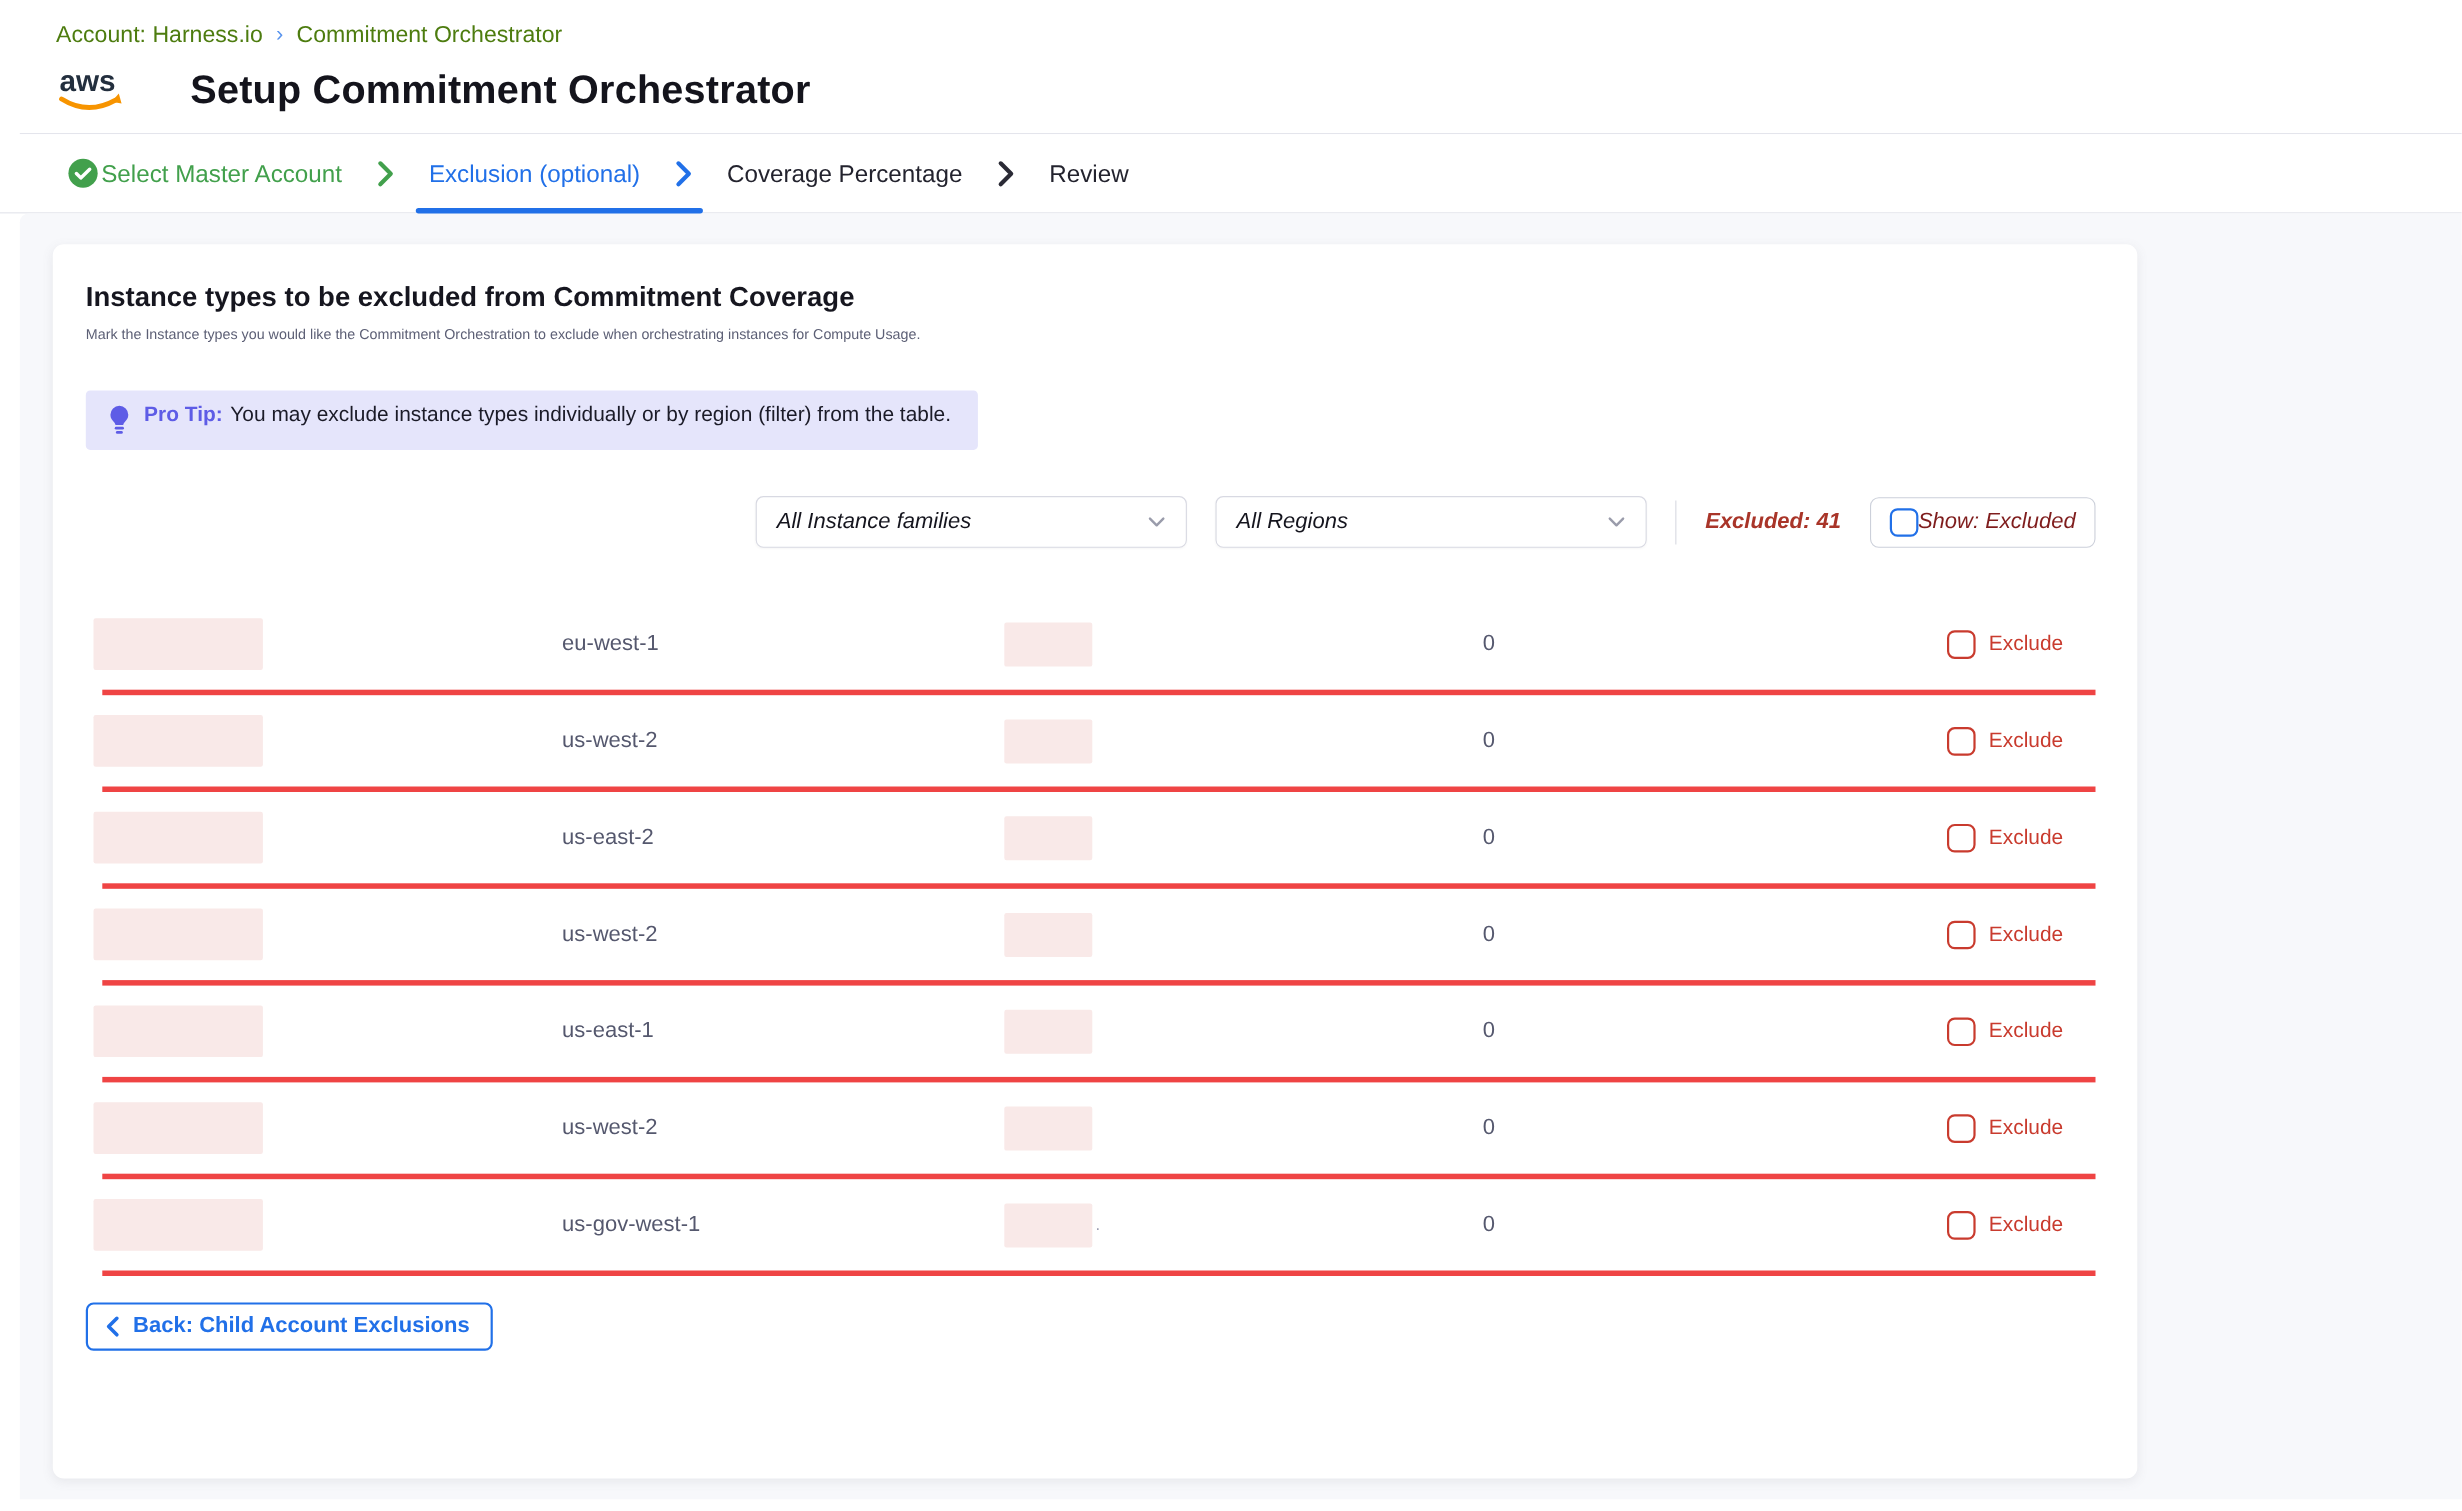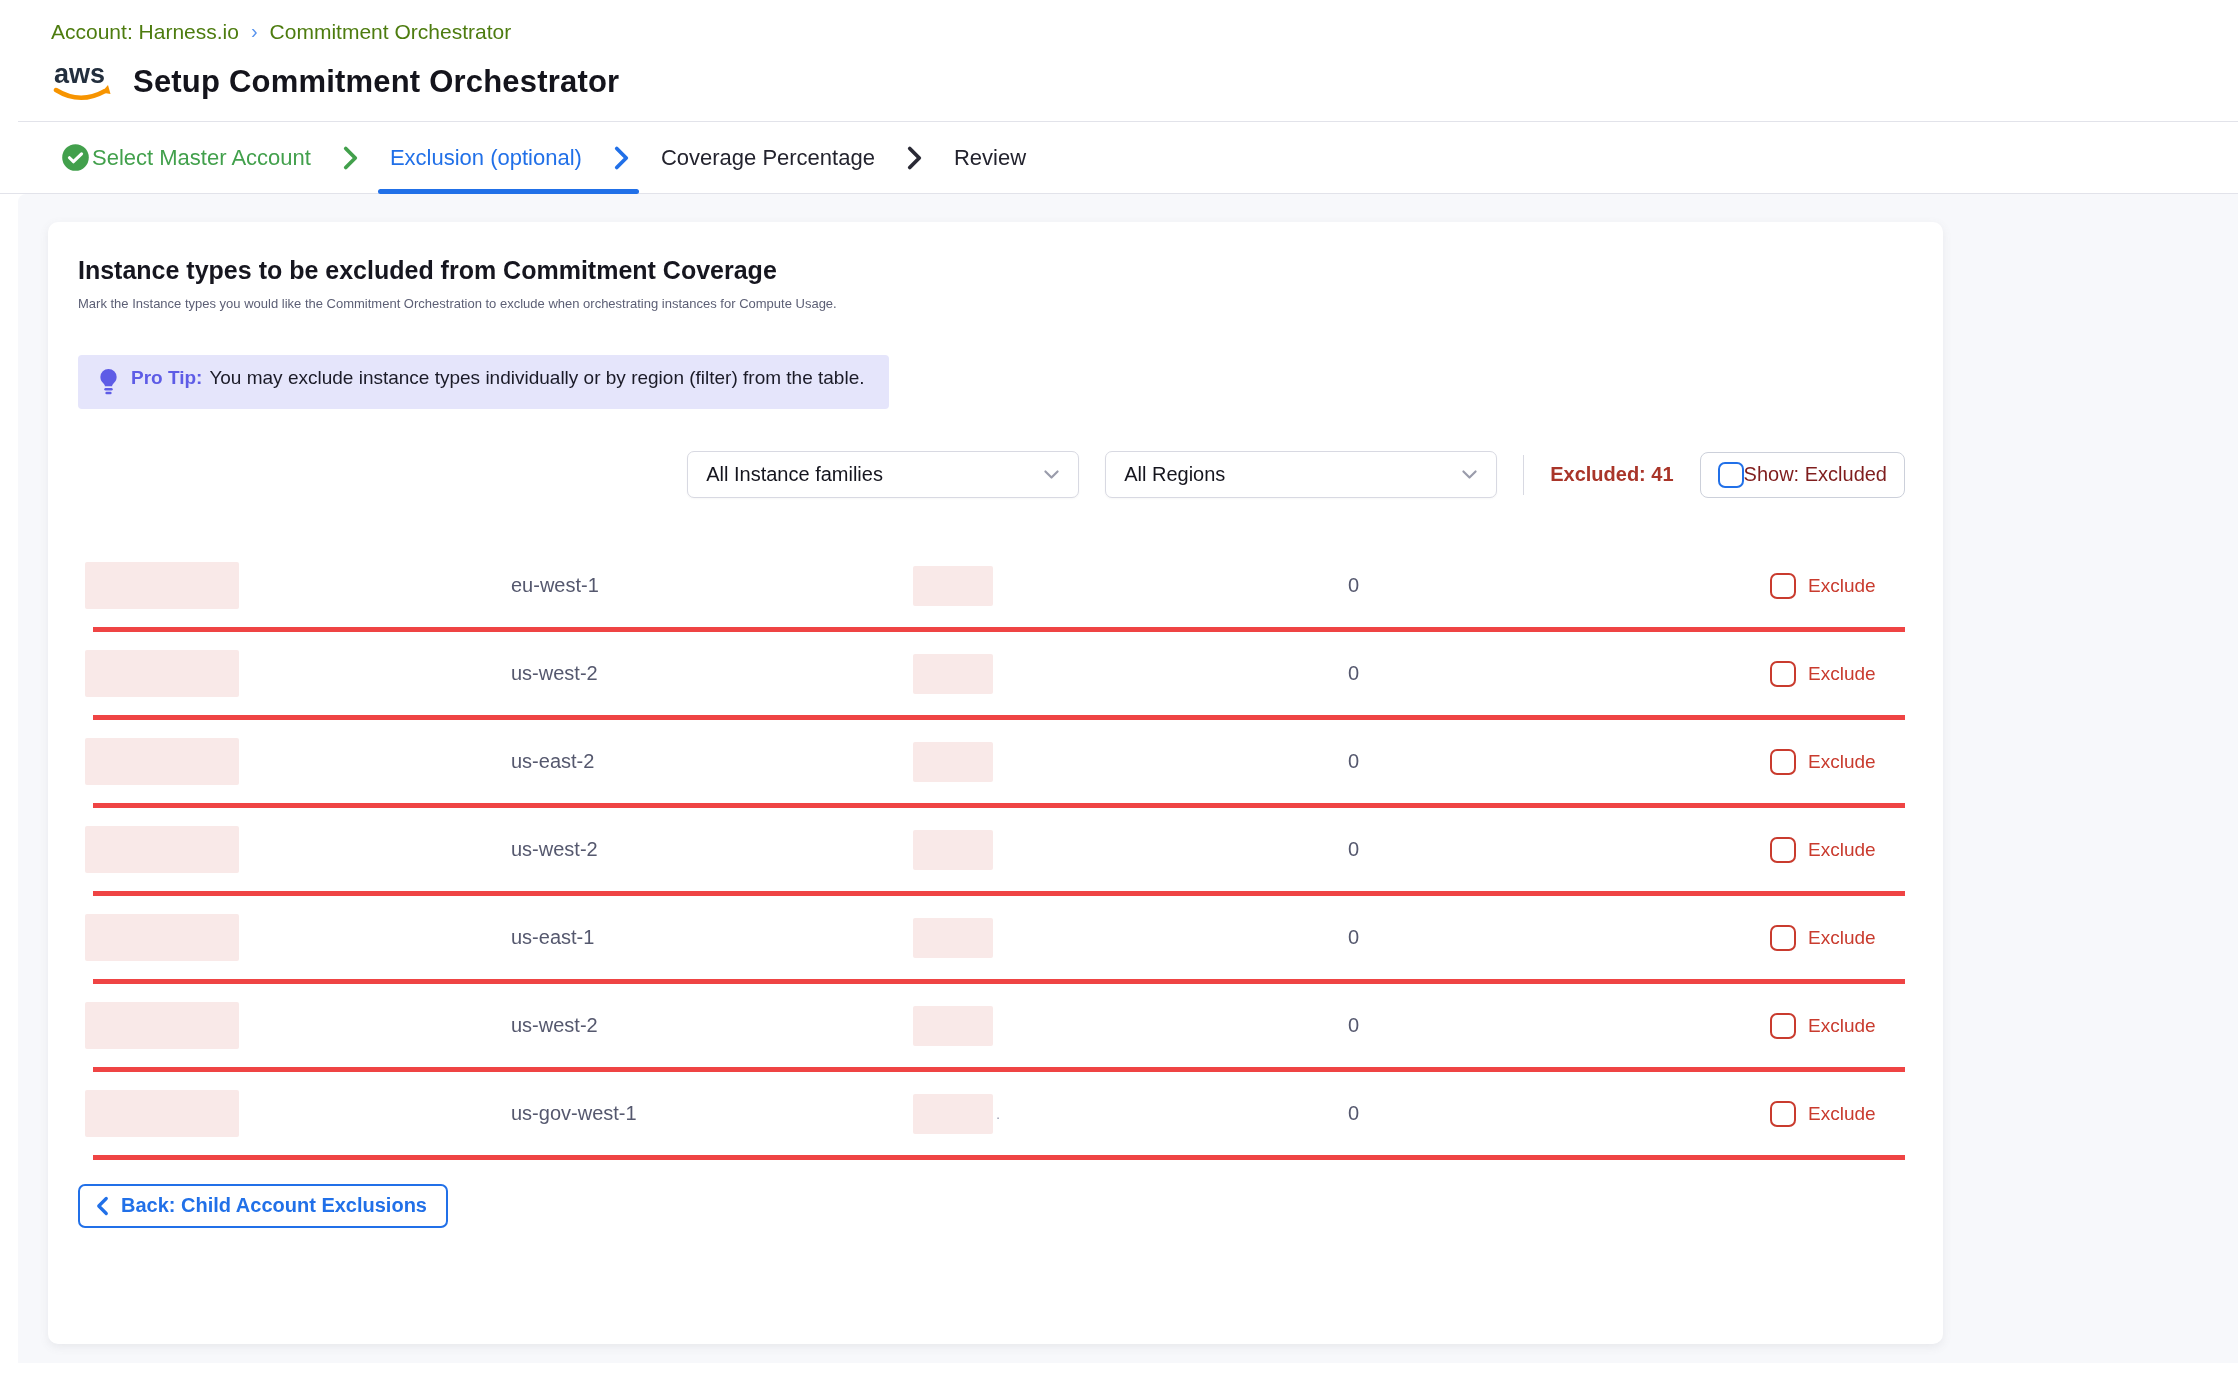--- a/index.html
+++ b/index.html
@@ -5,21 +5,21 @@
   * { margin:0; padding:0; box-sizing:border-box; }
   html,body { width:2238px; height:1374px; background:#ffffff; overflow:hidden;
               font-family:"Liberation Sans", sans-serif; color:#1b1b28; }
 
   
   .app-header { background:#fff; padding:20px 0 0 51px; }
   .breadcrumb { display:flex; align-items:center; gap:12px; font-size:21px; }
   .breadcrumb a { color:#4d7c0f; text-decoration:none; cursor:pointer; }
   .crumb-sep { color:#2170e8; opacity:.75; font-size:20px; transform:translateY(-1px); }
   .title-row { display:flex; align-items:center; gap:16px; margin-top:14px; padding-bottom:16px; }
-  .page-title { font-size:31px; font-weight:700; color:#14141c; letter-spacing:.2px; }
+  .page-title { font-size:36px; font-weight:700; color:#14141c; letter-spacing:.2px;margin-left:40px; }
   .header-divider { border:none; border-top:1px solid #e2e3ea; margin-left:18px; }
 
   
   .stepper { height:72px; display:flex; align-items:center; padding-left:61px; gap:30px;
              background:#fff; border-bottom:1px solid #e2e3ea; }
   .step { display:flex; align-items:center; gap:2px; font-size:22px; font-weight:500; cursor:pointer; }
   .step.done   { color:#42a04c; }
   .step.active { color:#2170e8; }
   .step.todo   { color:#23232e; }
   .sep { flex:0 0 auto; }
@@ -35,21 +35,21 @@
           width:1895px; height:1122px; padding:34px 38px 30px 30px; }
 
   .card-title { font-size:25px; font-weight:700; color:#16161f; }
   .card-sub { font-size:13px; color:#5c5f75; margin-top:11px; }
 
   .protip { display:inline-flex; align-items:flex-start; gap:12px; margin-top:44px;
             background:#e5e5fb; border-radius:4px; padding:12px 24px 12px 20px; font-size:19px; color:#1b1b28; }
   .protip b { color:#5e5ce6; font-weight:700; margin-right:2px; }
 
   
-  .filters { display:flex; justify-content:flex-end; align-items:center; gap:26px; margin-top:42px; }
+  .filters { display:flex; justify-content:flex-end; align-items:center; gap:26px; margin-top:42px;font-style:italic; }
   .select { width:392px; height:47px; background:#fff; border:1px solid #d8d9e2; border-radius:7px;
             box-shadow:0 1px 2px rgba(40,41,61,.04); display:flex; align-items:center;
             justify-content:space-between; padding:0 18px; font-size:20px; color:#15151e; cursor:pointer; }
   .v-divider { width:1px; height:40px; background:#d8d9e2; }
   .excluded-count { font-size:20px; font-weight:700; color:#a93529; }
   .show-box { display:flex; align-items:center; gap:0; background:#fff; border:1px solid #ccd0da;
               border-radius:8px; padding:9px 17px; font-size:20px; color:#7f1d1d; cursor:pointer; }
   .cb { width:26px; height:26px; border-radius:7px; background:#fff; flex:0 0 auto; cursor:pointer; }
   .cb.blue { border:2px solid #2170e8; }
   .cb.red  { border:2px solid #c93b2e; }

